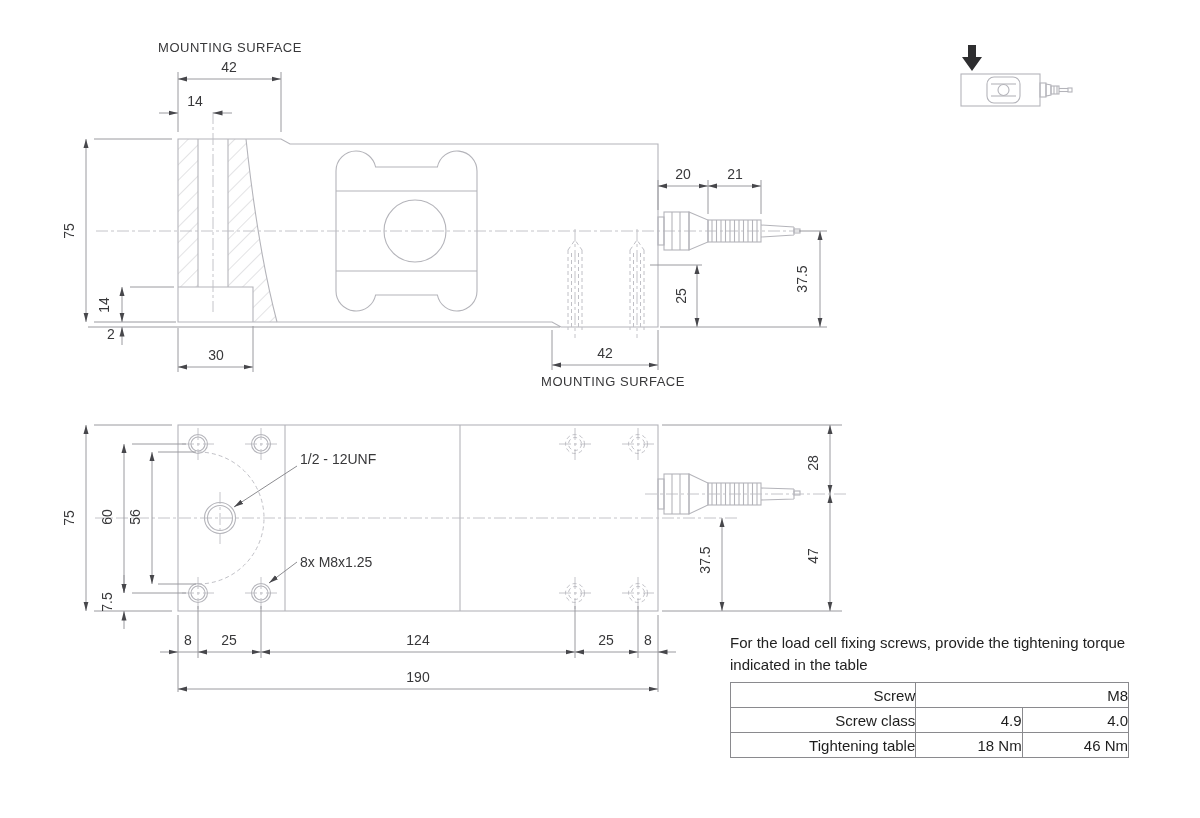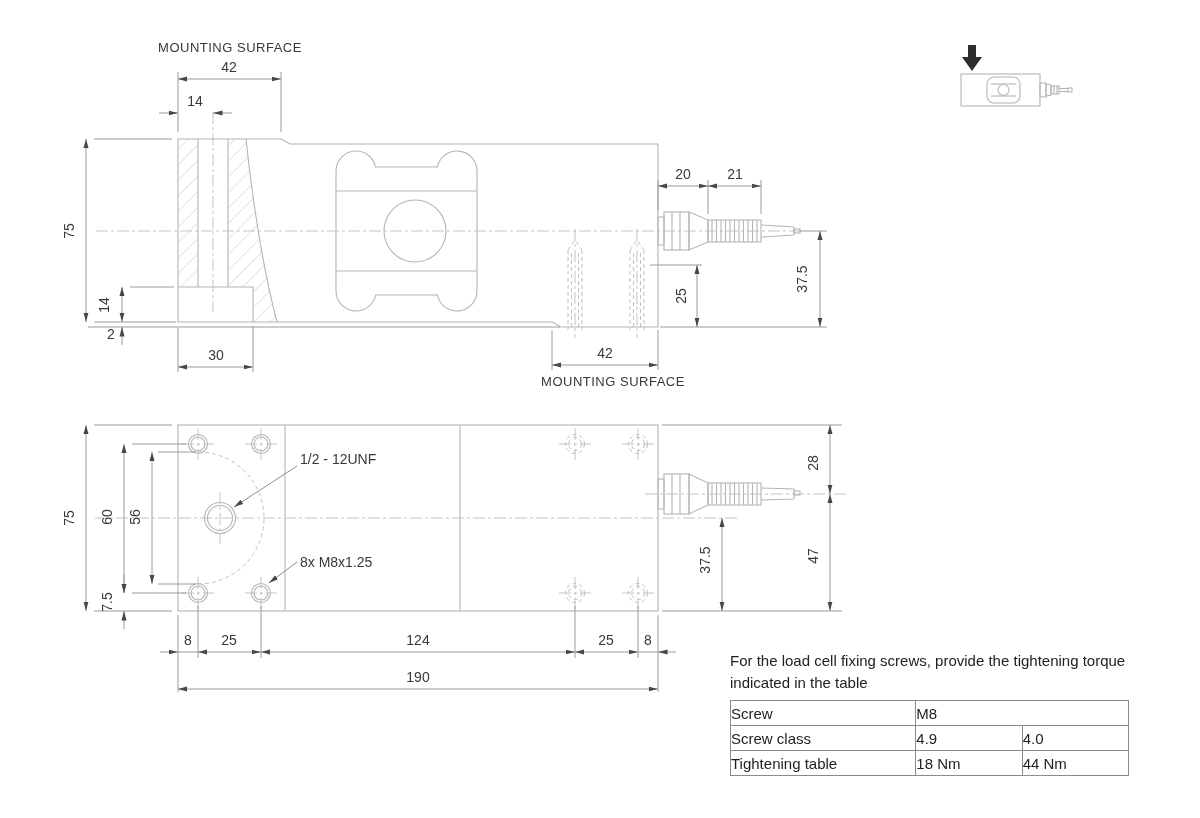--- a/index.html
+++ b/index.html
@@ -10,26 +10,26 @@
   .part{stroke:#b4b4ba;stroke-width:1.1;fill:none;}
   .ext,.dim{stroke:#9a9a9f;stroke-width:1;fill:none;}
   .cl{stroke:#bdbdc3;stroke-width:0.9;fill:none;stroke-dasharray:12 3 3 3;}
   .hid{stroke:#c0c0c6;stroke-width:1;fill:none;stroke-dasharray:4 3;}
   .ldr{stroke:#8c8c90;stroke-width:1;fill:none;}
   text{fill:#38383a;}
   .dt{font-size:14px;}
   .st{font-size:13px;letter-spacing:0.5px;}
   .mid{text-anchor:middle;}
   
-  .panel{position:absolute;left:730px;top:650px;width:400px;color:#222;}
+  .panel{position:absolute;left:730px;top:632px;width:400px;color:#222;}
   .note{font-size:15px;line-height:22px;margin:0 0 6px 0;}
   table.tq{border-collapse:collapse;width:399px;font-size:15px;color:#1e1e1e;}
   table.tq td{border:1px solid #8a8a8e;height:24px;padding:0;}
-  td.lab{padding-left:12px;text-align:left;width:175px;}
-  td.val{text-align:left;width:100px;}
+  td.lab{padding-left:12px;text-align:right;width:175px;}
+  td.val{text-align:right;width:100px;}
 </style>
 </head>
 <body>
 
 <div id="canvas">
 <svg width="1200" height="818" viewBox="0 0 1200 818">
   <defs>
     <pattern id="hatch" width="11" height="11" patternUnits="userSpaceOnUse" patternTransform="rotate(45)">
       <line x1="0" y1="0" x2="0" y2="11" stroke="#c7c7cc" stroke-width="1"></line>
     </pattern>
@@ -337,18 +337,18 @@
       <td class="val" colspan="2">M8</td>
     </tr>
     <tr>
       <td class="lab">Screw class</td>
       <td class="val">4.9</td>
       <td class="val">4.0</td>
     </tr>
     <tr>
       <td class="lab">Tightening table</td>
       <td class="val">18 Nm</td>
-      <td class="val">44 Nm</td>
+      <td class="val">46 Nm</td>
     </tr>
   </tbody>
       </table>
 </div>
 </div>
 
 </body></html>

